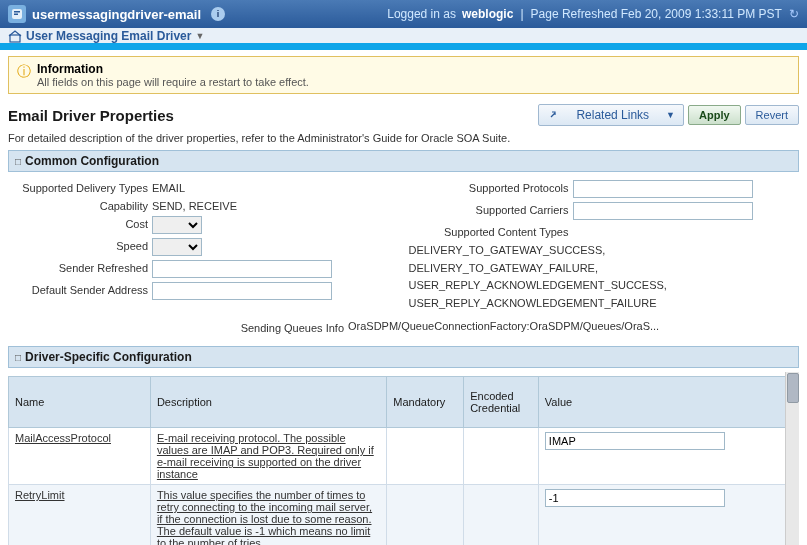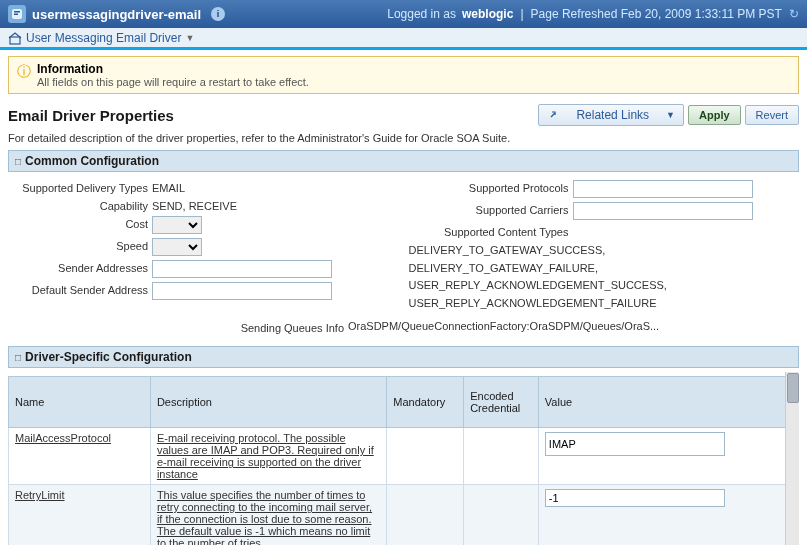--- a/index.html
+++ b/index.html
@@ -41,25 +41,26 @@
       font-size: 9px; color: #1a3a6a; font-weight: bold; margin-left: 4px;
     }
     .top-header-right {
       font-size: 11px;
       color: #d0e8ff;
     }
 
     
     .sub-header {
       background: #e8f0f8;
-      border-bottom: 3px solid #0ea5e9;
+      border-bottom: 7px solid #0ea5e9;
       padding: 3px 8px;
       display: flex;
       align-items: center;
       height: 22px;
+      font-weight: bold;
     }
     .breadcrumb-item {
       display: flex; align-items: center; gap: 4px;
       color: #2a5a9a; cursor: pointer; font-size: 11px;
     }
     .breadcrumb-arrow {
       color: #666; font-size: 9px;
     }
 
     
@@ -314,21 +315,21 @@
       </div>
       <div class="form-row">
         <span class="form-label">Cost</span>
         <select class="form-select"></select>
       </div>
       <div class="form-row">
         <span class="form-label">Speed</span>
         <select class="form-select"></select>
       </div>
       <div class="form-row">
-        <span class="form-label">Sender Addresses</span>
+        <span class="form-label">Sender Refreshed</span>
         <input type="text" class="form-input" value="" style="">
       </div>
       <div class="form-row">
         <span class="form-label">Default Sender Address</span>
         <input type="text" class="form-input" value="" style="">
       </div>
     </div>
 
     <div class="form-right">
       <div class="form-row">
@@ -374,21 +375,21 @@
           <th style="width:220px;">Value</th>
         </tr>
       </thead>
       <tbody id="driver-table-body">
       <tr>
     <td>MailAccessProtocol</td>
     <td>E-mail receiving protocol. The possible values are IMAP and POP3. Required only if e-mail receiving is supported on the driver instance</td>
     <td></td>
     <td></td>
     <td>
-      <input type="text" value="IMAP" style="width: 180px; border: 1px solid rgb(160, 184, 200); padding: 1px 3px; height: 24px; font-size: 11px;">
+      <input type="text" value="IMAP" style="width: 180px; border: 1px solid rgb(160, 184, 200); padding: 1px 3px; height: 18px; font-size: 11px;">
     </td>
   </tr>
           <tr>
     <td>RetryLimit</td>
     <td>This value specifies the number of times to retry connecting to the incoming mail server, if the connection is lost due to some reason. The default value is -1 which means no limit to the number of tries.</td>
     <td></td>
     <td></td>
     <td>
       <input type="text" value="-1" style="width: 180px; border: 1px solid rgb(160, 184, 200); padding: 1px 3px; height: 18px; font-size: 11px;">
     </td>

